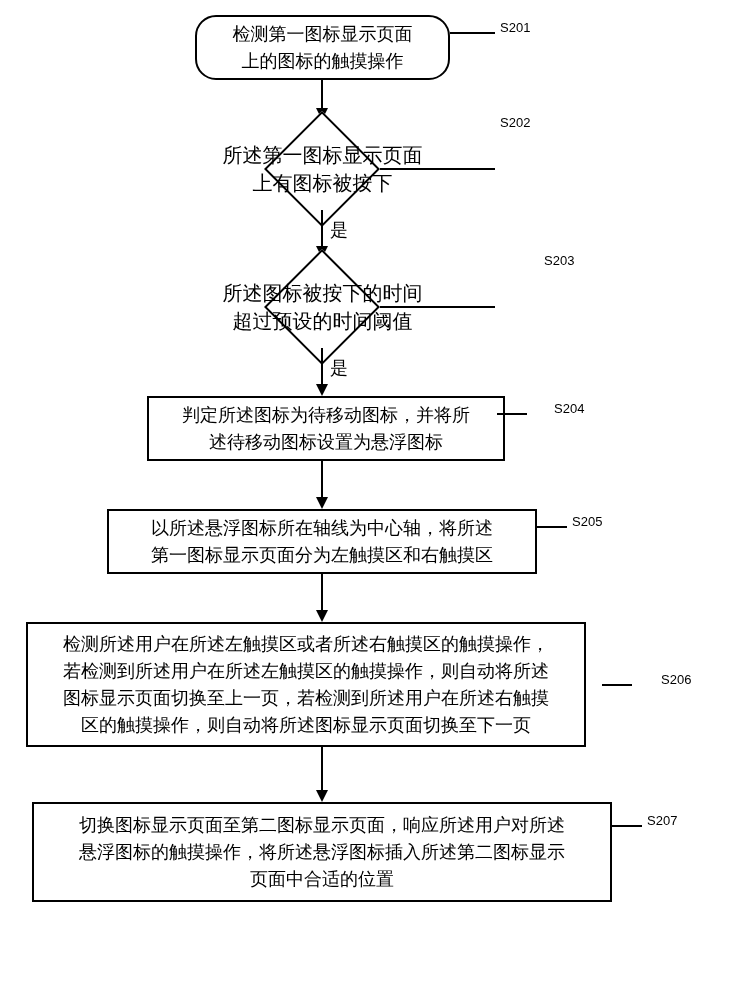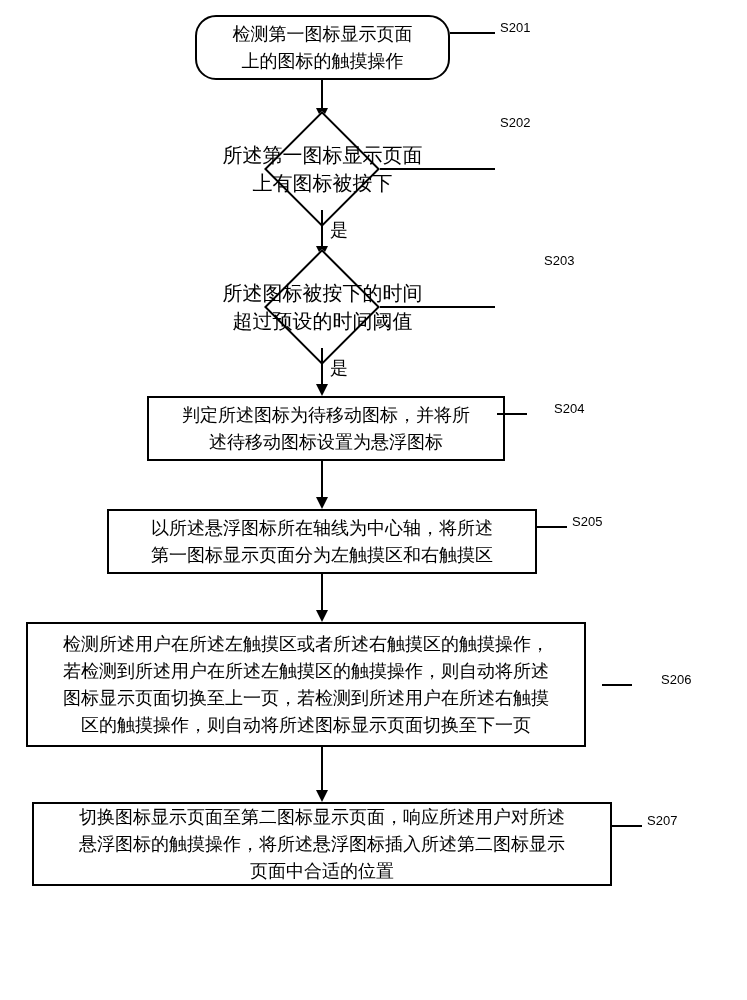--- a/index.html
+++ b/index.html
@@ -127,19 +127,19 @@
 
   <div class="box" style="left:26px; top:622px; width:560px; height:125px;">
     <span>检测所述用户在所述左触摸区或者所述右触摸区的触摸操作，<br>若检测到所述用户在所述左触摸区的触摸操作，则自动将所述<br>图标显示页面切换至上一页，若检测到所述用户在所述右触摸<br>区的触摸操作，则自动将所述图标显示页面切换至下一页</span>
   </div>
   <div class="connector-line" style="left:602px; top:684px; width:30px;"></div>
   <div class="label" style="left:637px; top:672px;margin-left:24px;">S206</div>
 
   <div class="arrow-line" style="left:321px; top:747px; height:45px;"></div>
   <div class="arrow-head" style="left:316px; top:790px;"></div>
 
-  <div class="box" style="left:32px; top:802px; width:580px; height:84px;">
+  <div class="box" style="left:32px; top:802px; width:580px; height:100px;">
     <span>切换图标显示页面至第二图标显示页面，响应所述用户对所述<br>悬浮图标的触摸操作，将所述悬浮图标插入所述第二图标显示<br>页面中合适的位置</span>
   </div>
   <div class="connector-line" style="left:612px; top:825px; width:30px;"></div>
   <div class="label" style="left:647px; top:813px;">S207</div>
 
 </div>
 
 </body></html>

